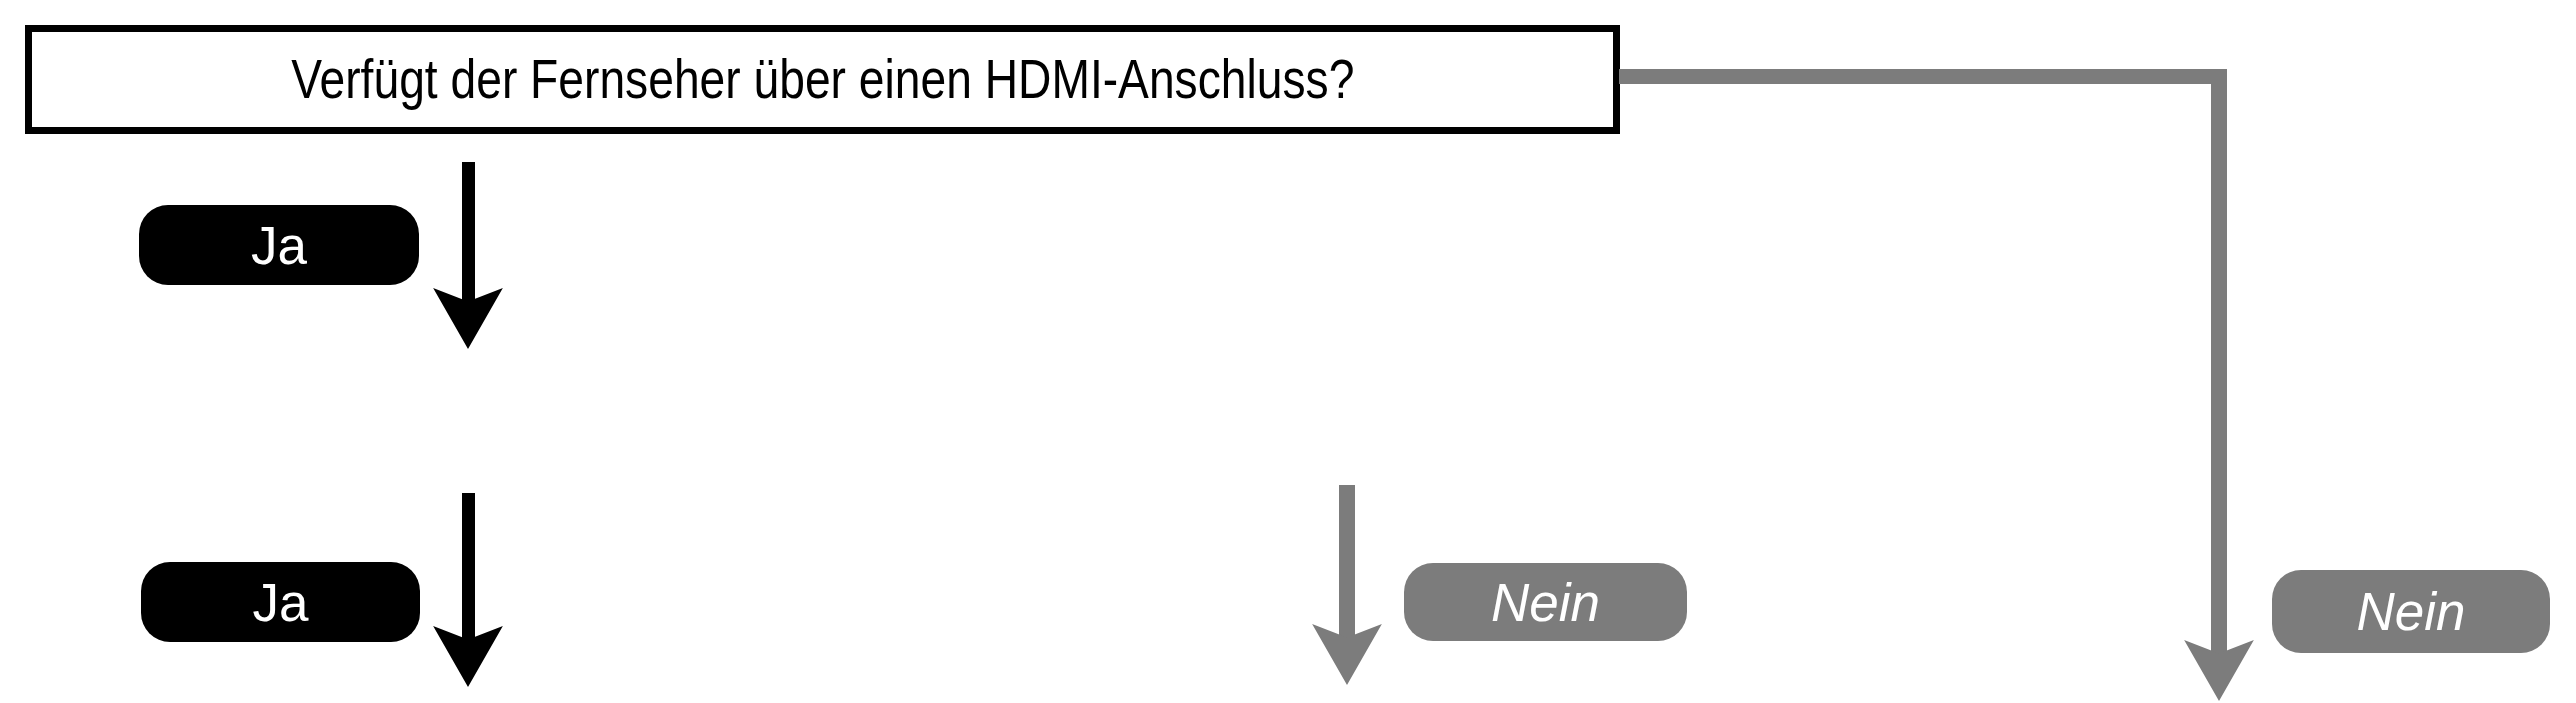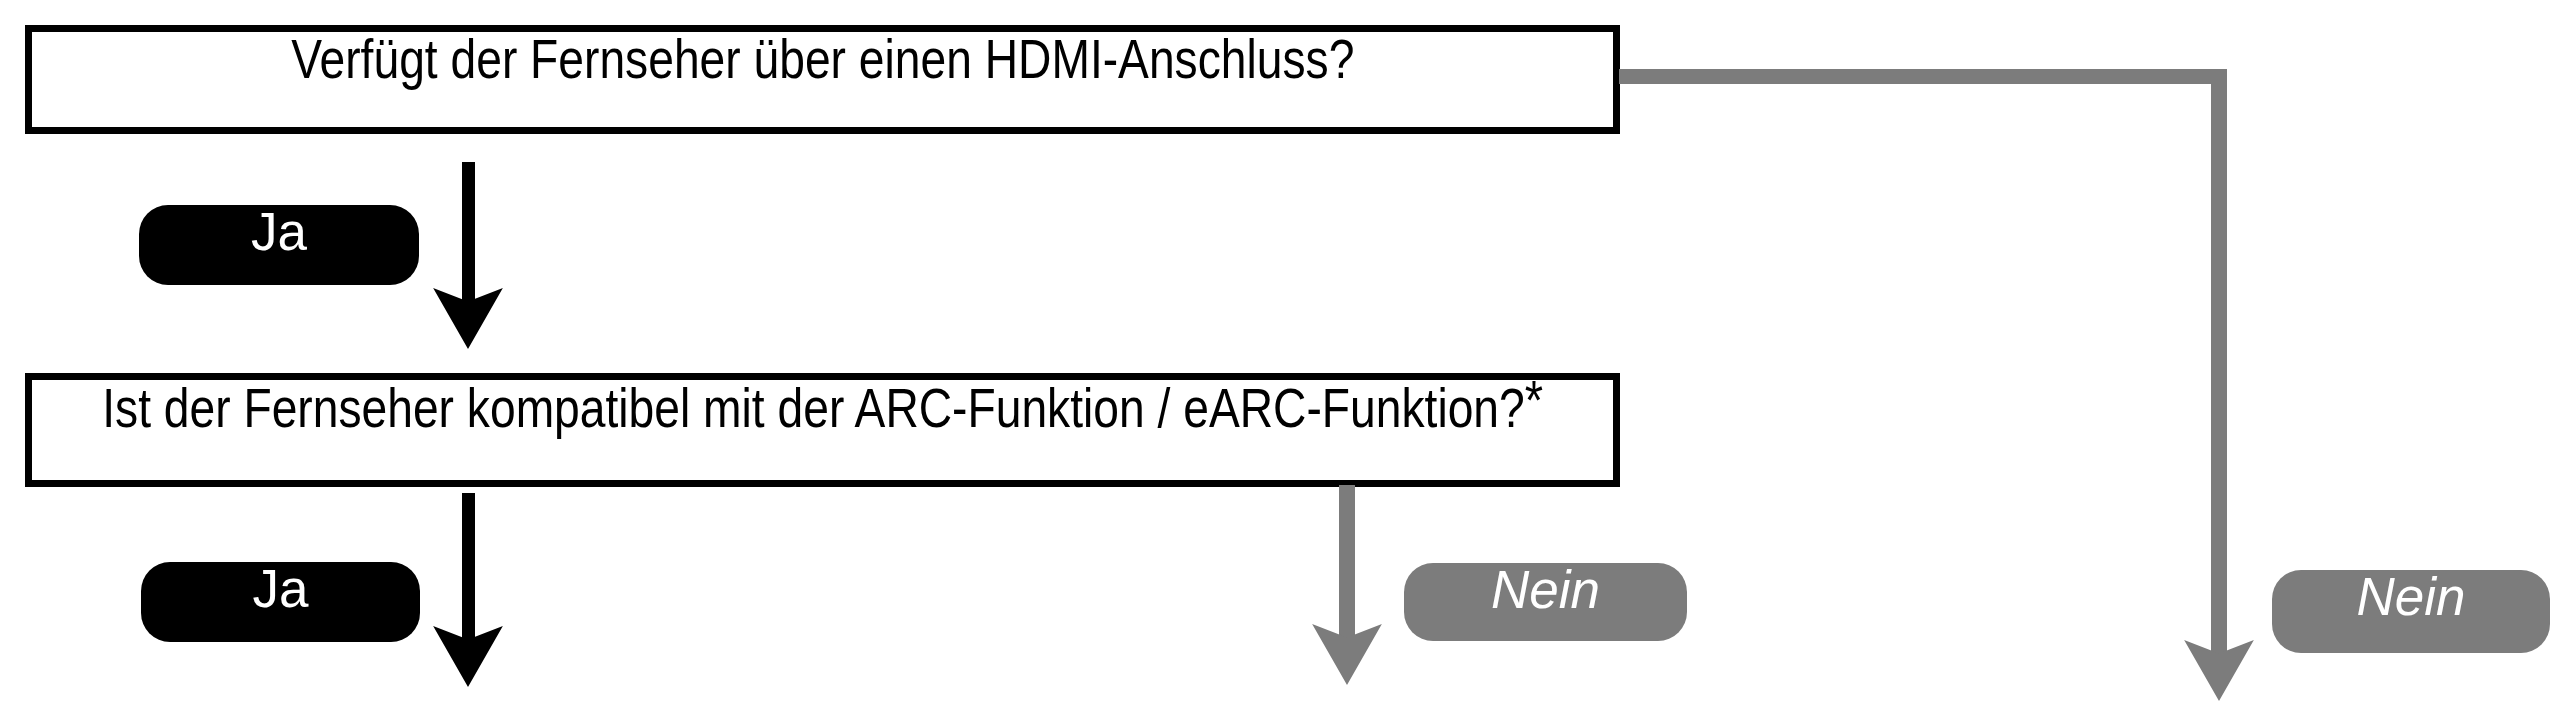--- a/index.html
+++ b/index.html
@@ -16,20 +16,21 @@
     overflow: hidden;
   }
 
   
   .qbox {
     position: absolute;
     box-sizing: border-box;
     border: 7.8px solid var(--c-box-border, #000000);
     background: var(--c-background, #ffffff);
     display: flex;
+    align-items: center;
     justify-content: center;
   }
   .qbox-1 { left: 25px;  top: 25px;  width: 1595px; height: 109px; }
   .qbox-2 { left: 25px;  top: 373px; width: 1595px; height: 114px; }
   .qtext {
     display: inline-block;
     white-space: nowrap;
     transform: scaleX(0.84);
     transform-origin: center center;
     font-size: 55px;
@@ -43,20 +44,21 @@
     top: -0.14em;
     font-size: 1.02em;
   }
 
   
   .badge {
     position: absolute;
     box-sizing: border-box;
     border-radius: 29px;
     display: flex;
+    align-items: center;
     justify-content: center;
     font-size: 53px;
     line-height: 1;
     color: var(--c-badge-text, #ffffff);
   }
   .badge-yes { background: var(--c-yes, #000000); }
   .badge-no  { background: var(--c-no,  #7c7c7c); font-style: italic; }
   .badge-ja-1   { left: 139px;  top: 205px; width: 280px; height: 80px; }
   .badge-ja-2   { left: 141px;  top: 562px; width: 279px; height: 80px; }
   .badge-nein-1 { left: 1404px; top: 563px; width: 283px; height: 78px; }
@@ -91,23 +93,20 @@
 </style>
 </head>
 <body>
 
 <div class="canvas">
 
   <div class="qbox qbox-1">
     <span class="qtext">Verfügt der Fernseher über einen HDMI-Anschluss?</span>
   </div>
 
-  <div class="qbox qbox-2">
-    <span class="qtext"><span>Ist der Fernseher kompatibel mit der ARC-Funktion / eARC-Funktion?</span><span class="footnote-marker">*</span></span>
-  </div>
 
   <div class="badge badge-yes badge-ja-1">
     <span>Ja</span>
   </div>
 
   <div class="badge badge-yes badge-ja-2">
     <span>Ja</span>
   </div>
 
   <div class="badge badge-no badge-nein-1">

